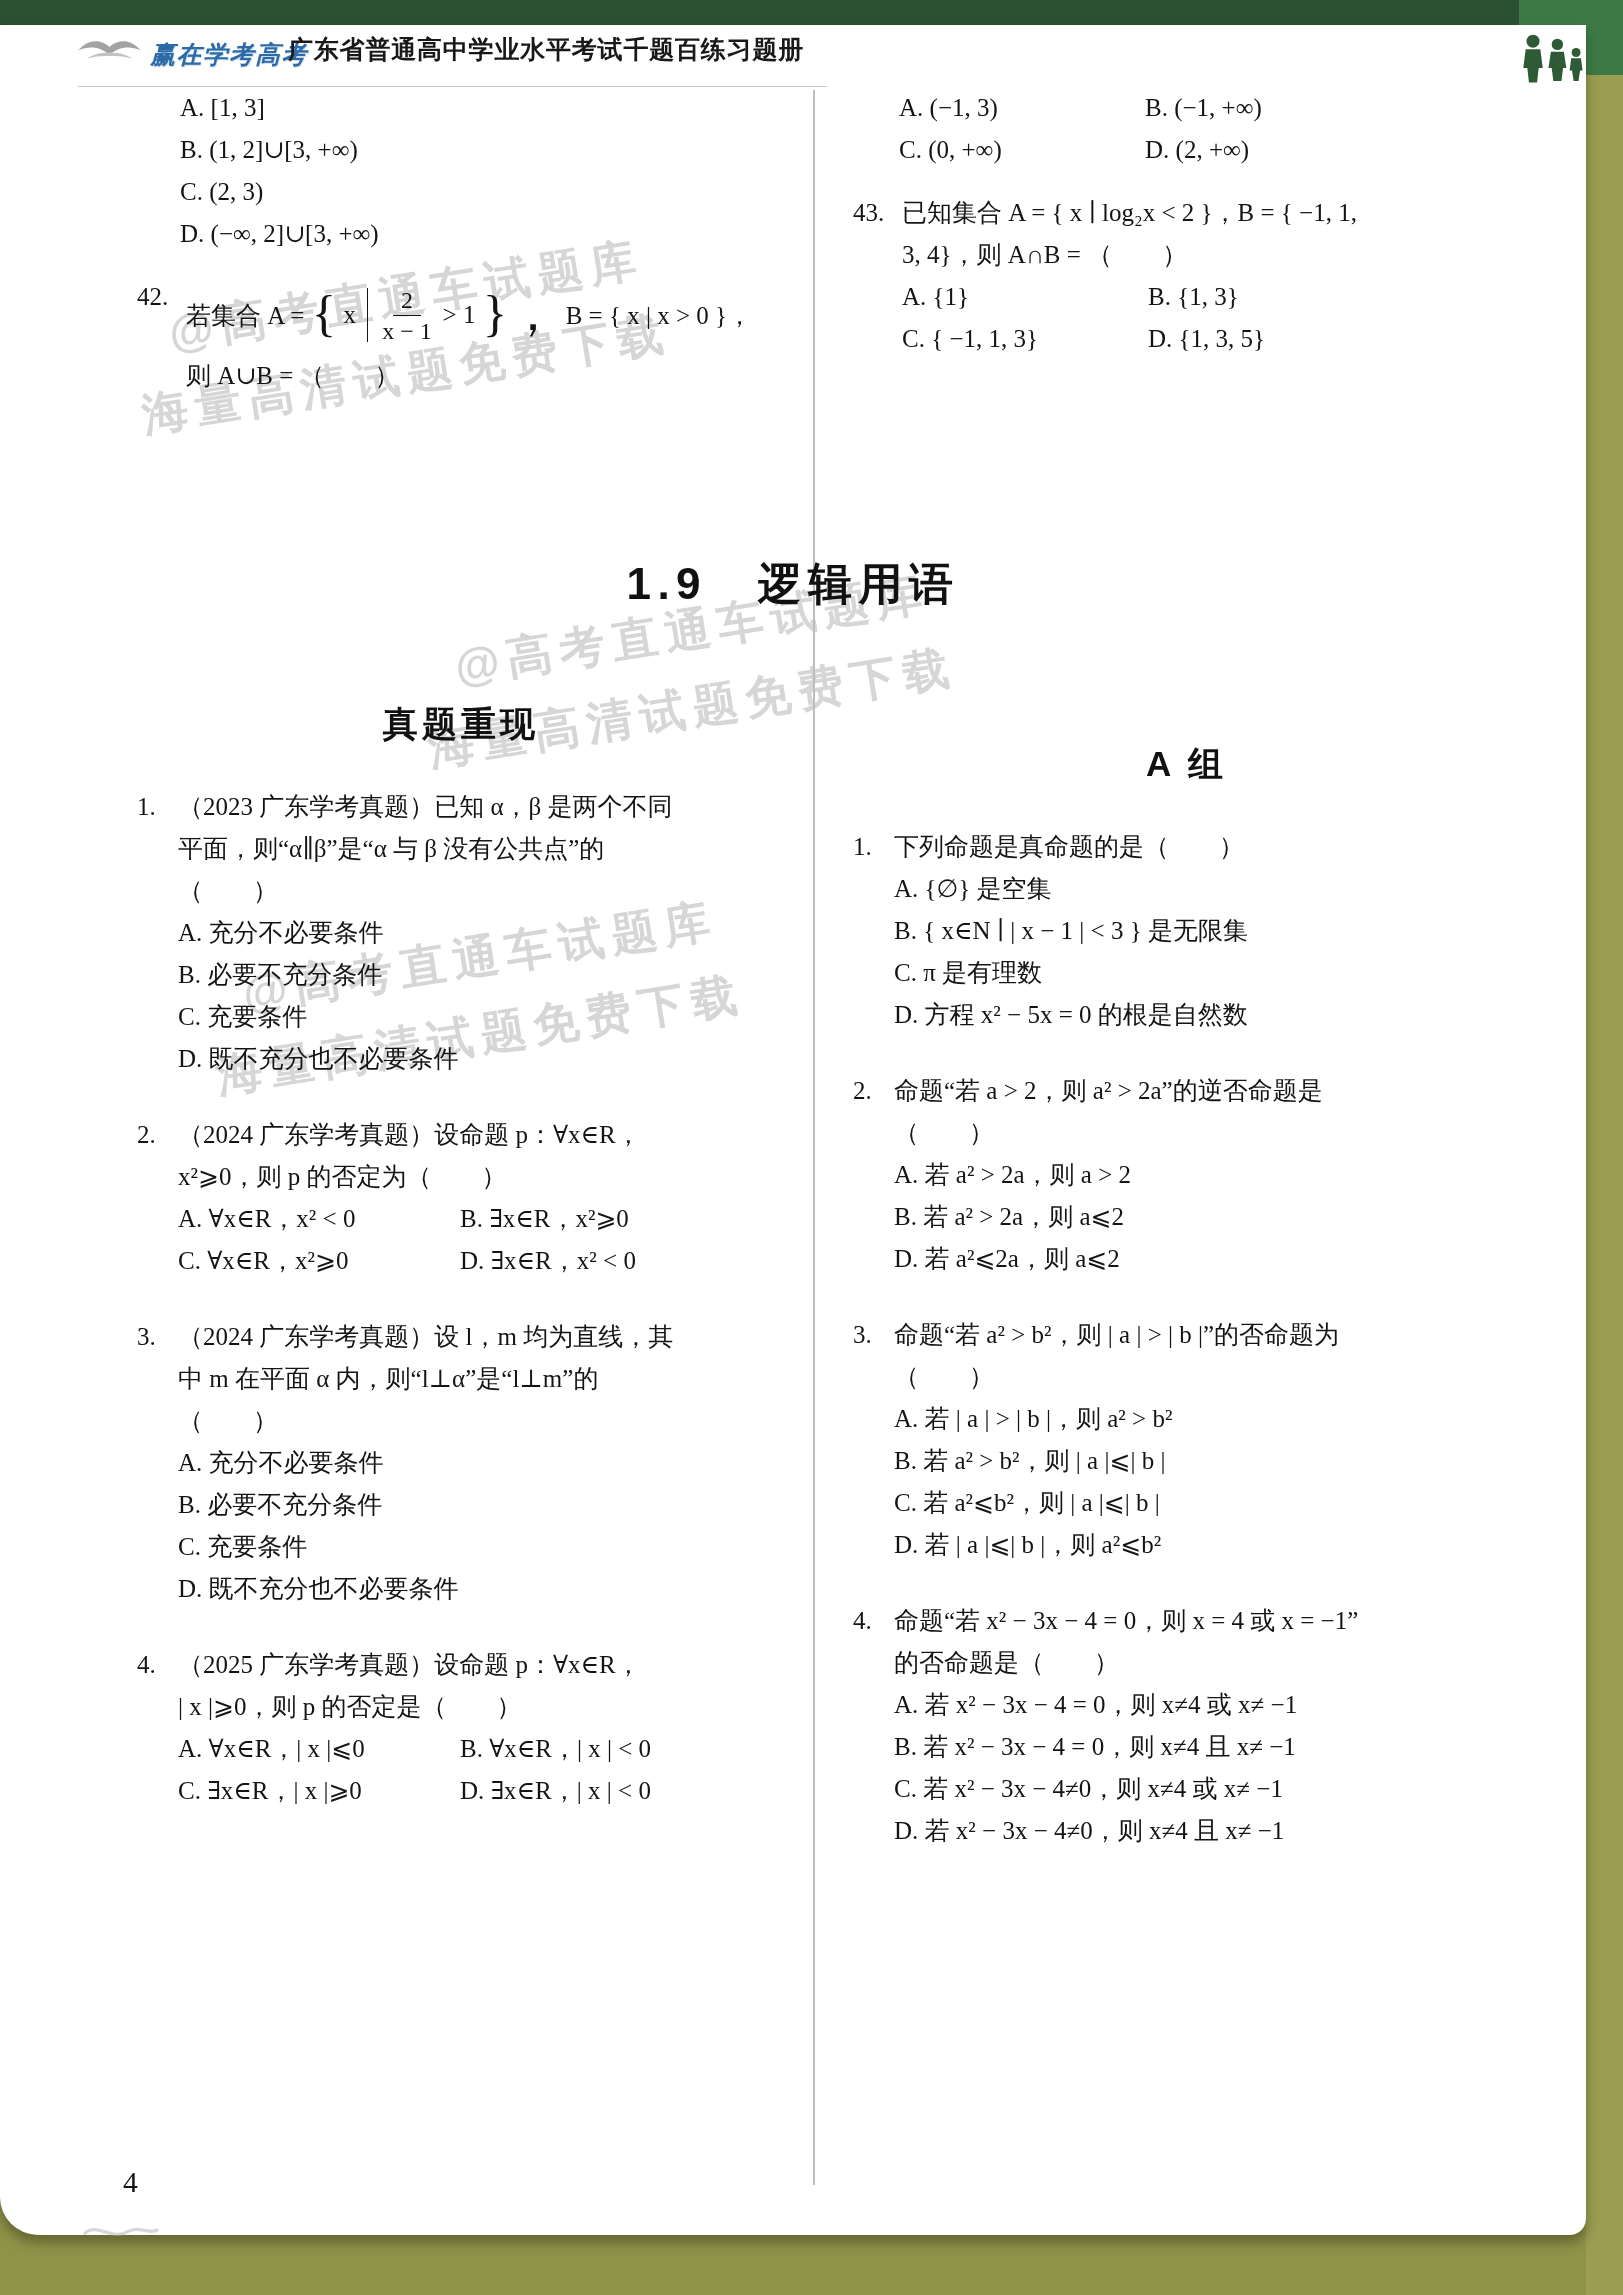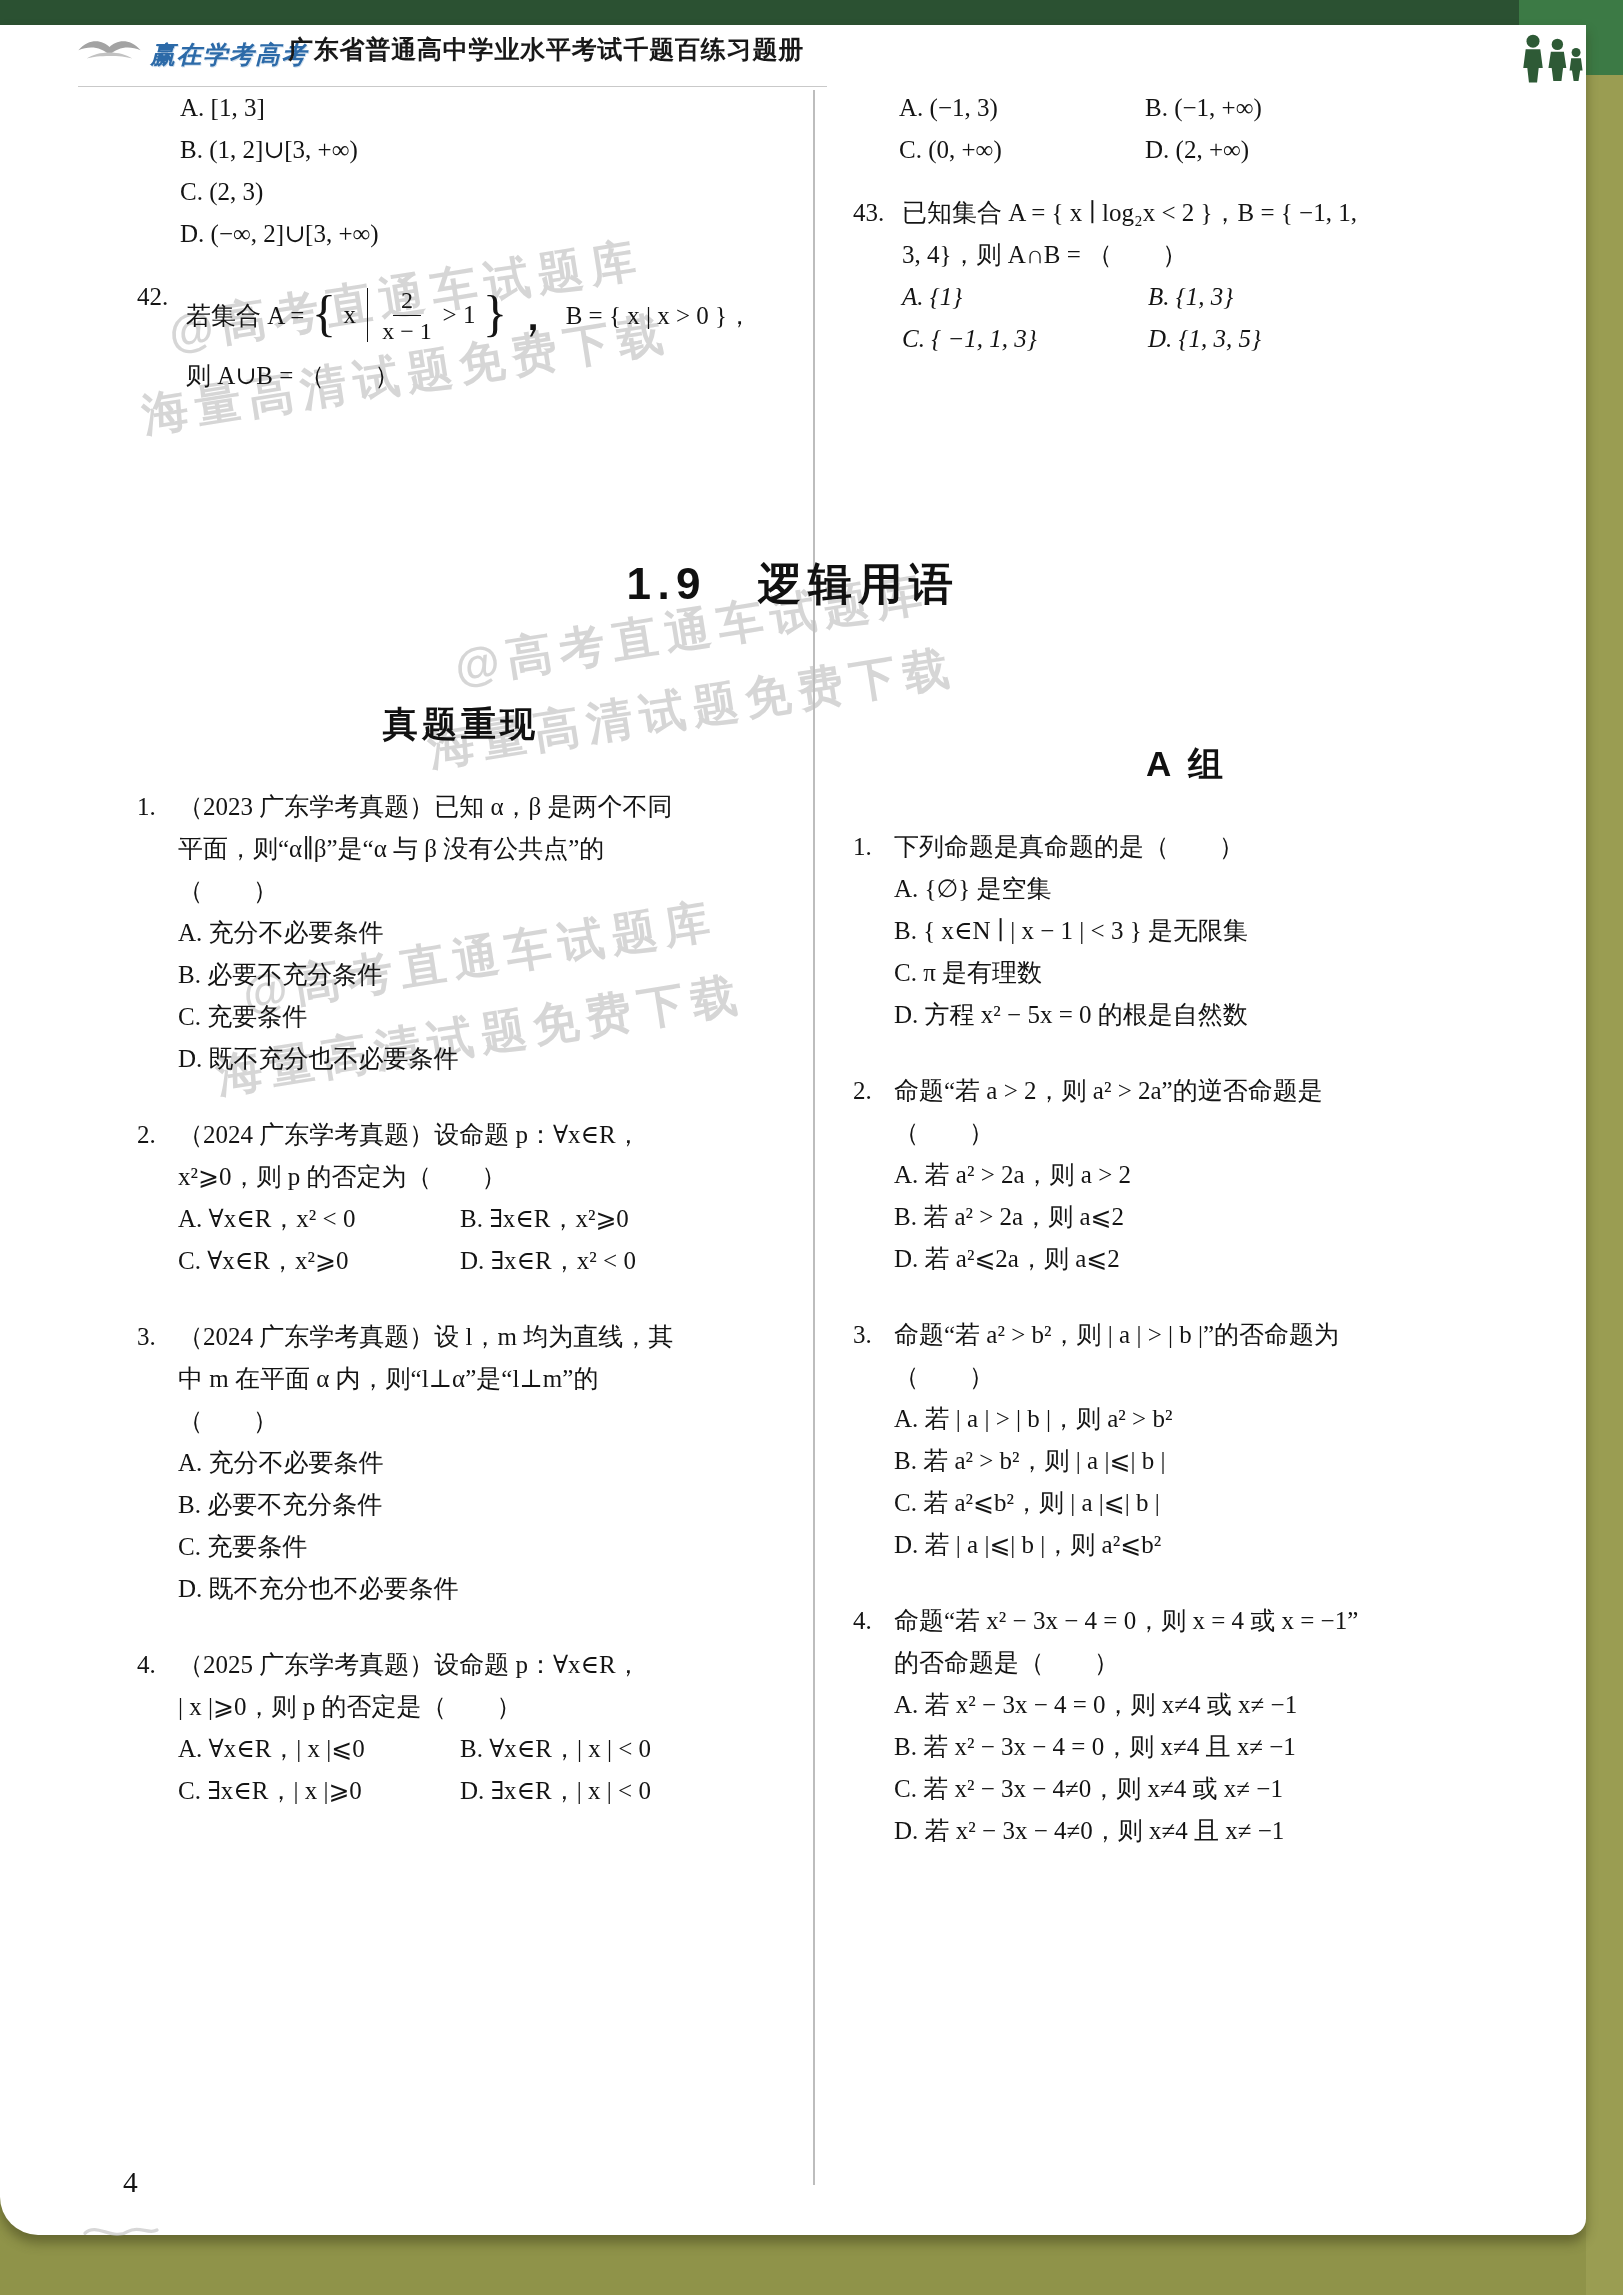--- a/index.html
+++ b/index.html
@@ -54,21 +54,21 @@
     font-weight:bold;font-size:35px;letter-spacing:4.1px;margin-bottom:38px;color:#111;
   }
   .ln{line-height:42px;white-space:nowrap;}
   .optlist{padding-left:43px;}
   .q{position:relative;margin-bottom:34px;}
   .qn{position:absolute;left:0;top:0;line-height:42px;}
   .qb{padding-left:41px;}
   .qb-wide{padding-left:49px;}
   .ogrid{display:grid;grid-template-columns:282px 1fr;}
   .ogrid-tr{display:grid;grid-template-columns:246px 1fr;padding-left:46px;}
-  .ogrid-43{display:grid;grid-template-columns:246px 1fr;font-style:italic;}
+  .ogrid-43{display:grid;grid-template-columns:246px 1fr;}
 
   
   .mathline{display:flex;align-items:center;gap:7.4px;height:79px;white-space:nowrap;}
   .bigbrace{font-size:51px;font-weight:400;line-height:1;transform:translateY(-1.6px);}
   .setbar{display:inline-block;width:1.6px;height:54px;background:#141414;margin:0 3.3px;}
   .frac{display:inline-flex;flex-direction:column;align-items:center;font-size:24px;line-height:1.25;}
   .frac .fnum{padding:0 8.2px;border-bottom:1.6px solid #141414;}
   .frac .fden{padding:0 3.3px;}
 
   

